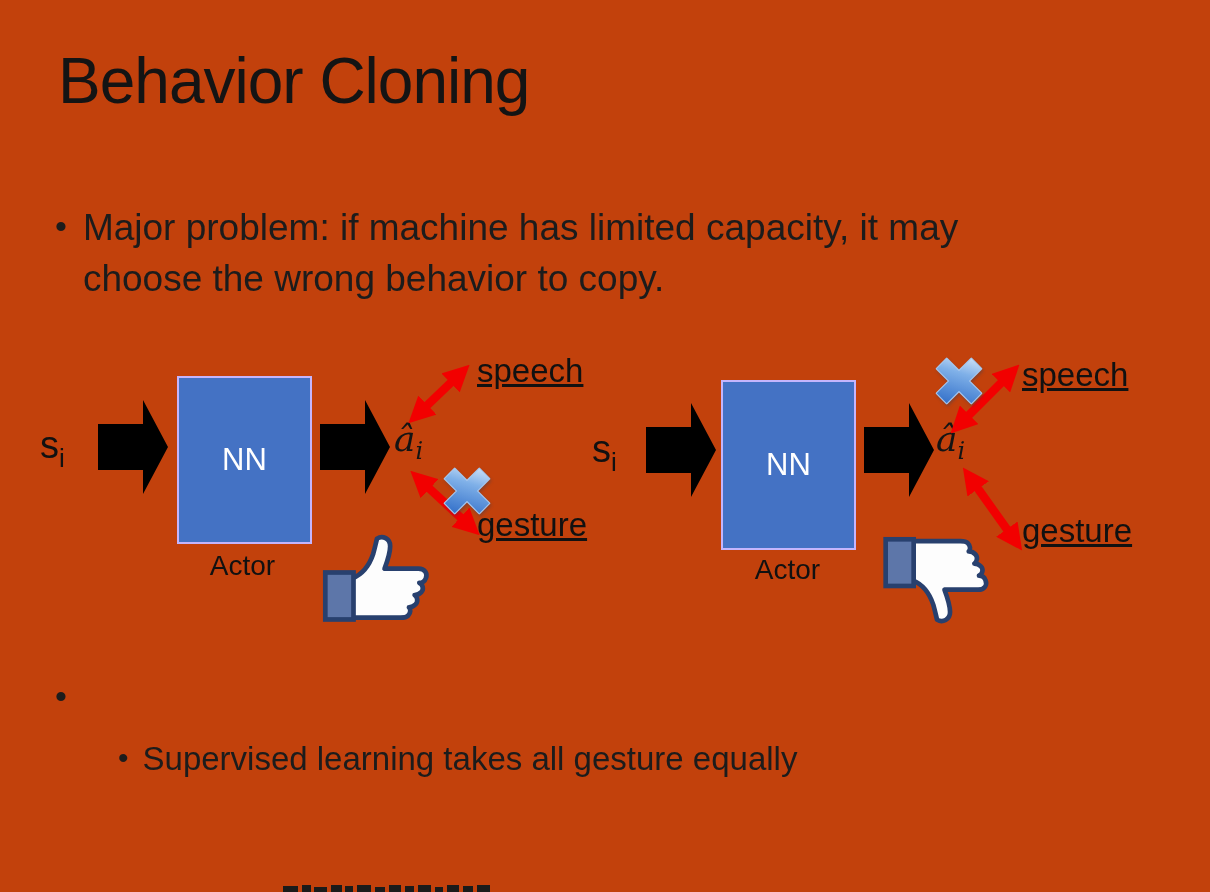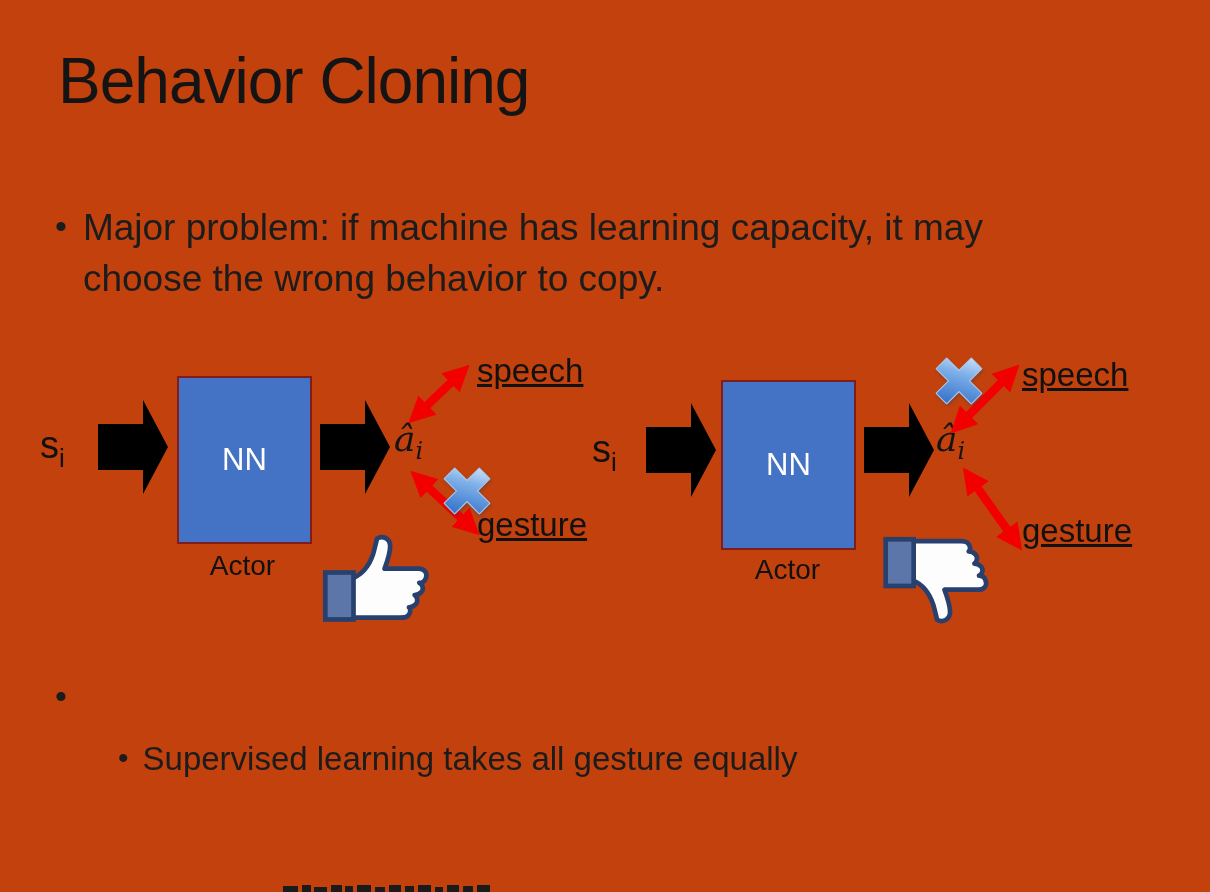--- a/index.html
+++ b/index.html
@@ -18,21 +18,21 @@
   .b2sub{left:118px;top:737px;width:1000px;font-size:33px;line-height:1.35;}
   .b2sub .bullet-dot{font-size:30px;margin-right:14px;}
 
   .diagram{position:absolute;}
   .dg-left{left:30px;top:340px;width:625px;height:305px;}
   .dg-right{left:580px;top:340px;width:625px;height:310px;}
 
   .state-label{position:absolute;font-size:38px;color:#111;}
   .state-label sub{font-size:26px;}
   .nn-box{
-    position:absolute;background:#4472c4;border:2px solid #7f1d1d;
+    position:absolute;background:#4472c4;border:2px solid #c4b5fd;
     display:flex;align-items:center;justify-content:center;
     color:#ffffff;font-size:31px;
   }
   .actor-label{position:absolute;font-size:28px;color:#111;text-align:center;}
   .block-arrow{position:absolute;}
   .ahat{
     position:absolute;font-family:"DejaVu Serif", serif;font-style:italic;
     font-size:36px;color:#141414;
   }
   .ahat sub{font-size:24px;}
@@ -45,21 +45,21 @@
 </style>
 </head>
 <body>
 
 <div id="slide">
 
   <div class="title">Behavior Cloning</div>
 
   <div class="bullet-row b1">
     <span class="bullet-dot">•</span>
-    <span>Major problem: if machine has learning capacity, it may choose the wrong behavior to copy.</span>
+    <span>Major problem: if machine has limited capacity, it may choose the wrong behavior to copy.</span>
   </div>
 
   <div class="diagram dg-left">
     <span class="state-label" style="left:10px;top:84px;"><span>s</span><sub>i</sub></span>
 
     <svg class="block-arrow" style="left:68px;top:57px;" width="70" height="100" viewBox="0 0 70 100">
       <polygon points="0,27 45,27 45,3 70,50 45,97 45,73 0,73" fill="#000000"></polygon>
     </svg>
 
     <div class="nn-box" style="left:147px;top:36px;width:131px;height:164px;">

